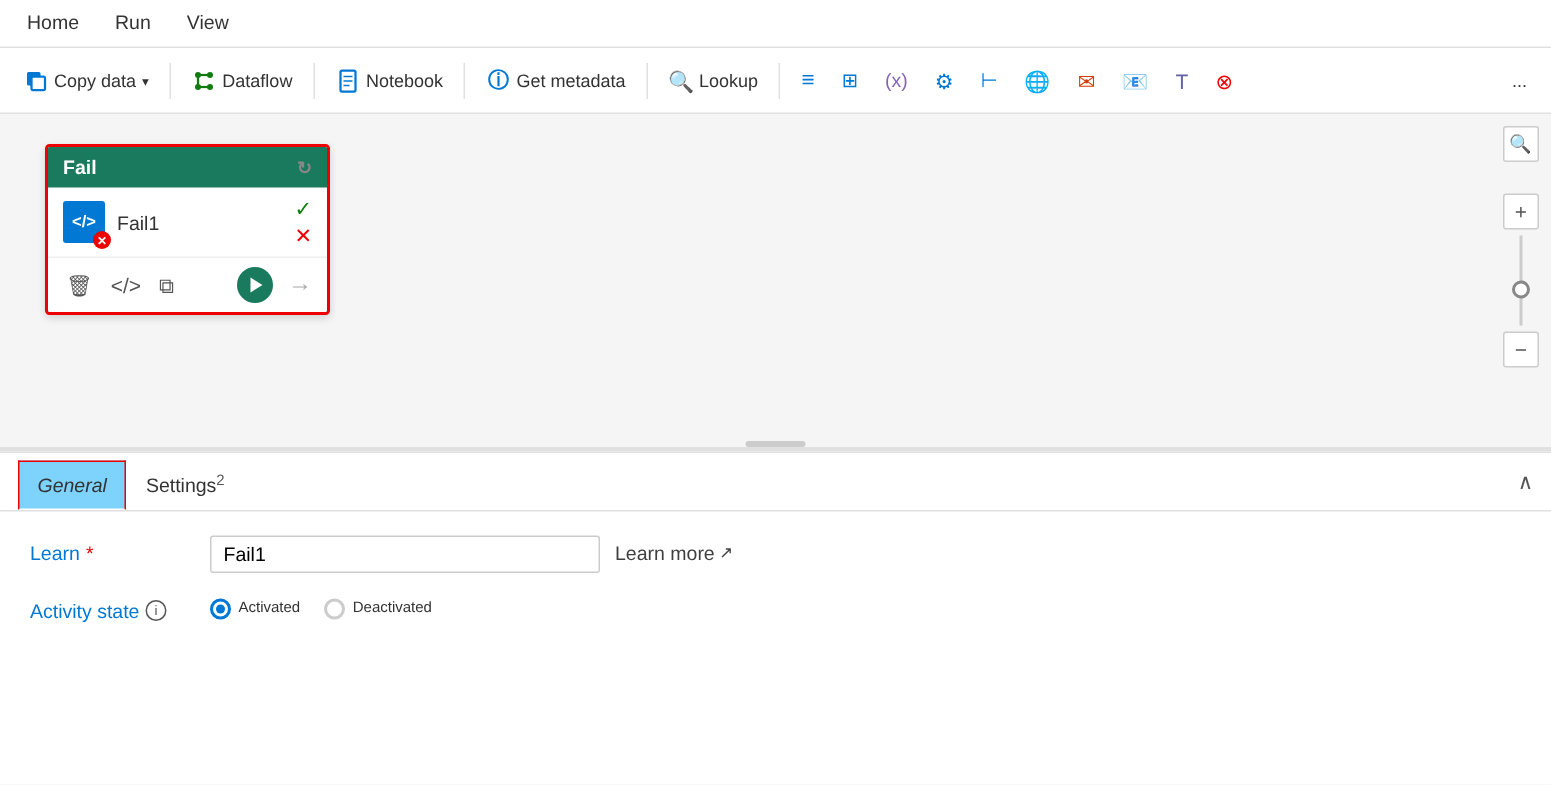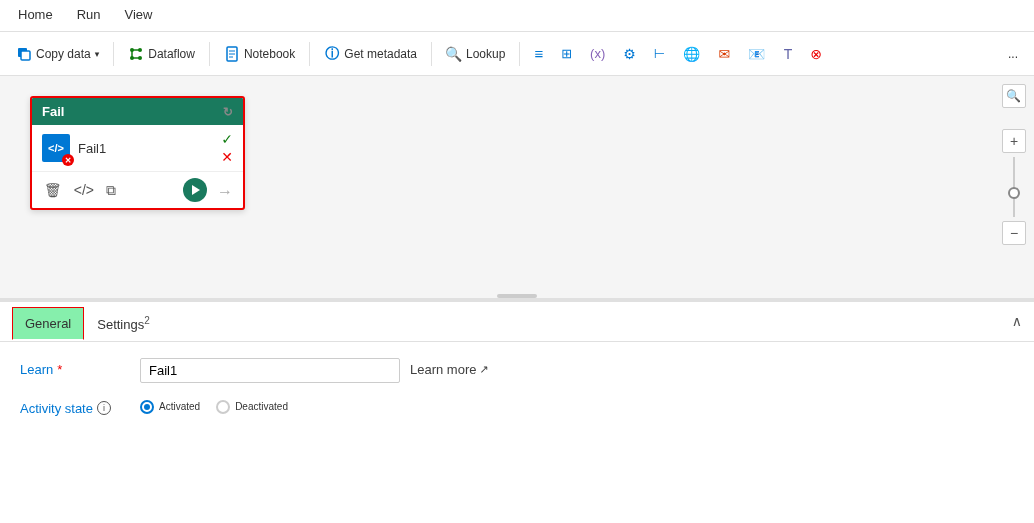--- a/index.html
+++ b/index.html
@@ -14,21 +14,21 @@
     .toolbar { background: #fff; border-bottom: 1px solid #e0e0e0; display: flex; align-items: center; padding: 4px 8px; gap: 2px; height: 44px; }
     .toolbar-btn { display: flex; align-items: center; gap: 4px; padding: 4px 8px; border: none; background: transparent; cursor: pointer; font-size: 12px; color: #333; border-radius: 2px; white-space: nowrap; }
     .toolbar-divider { width: 1px; height: 24px; background: #e0e0e0; margin: 0 4px; }
     .toolbar-icon { width: 16px; height: 16px; display: inline-flex; align-items: center; justify-content: center; font-size: 14px; }
     .more-btn { margin-left: auto; }
 
     
     .canvas-area { flex: 1; background: #f5f5f5; position: relative; overflow: hidden; min-height: 180px; max-height: 265px; }
 
     
-    .activity-card { position: absolute; top: 20px; left: 30px; width: 215px; border: 2px solid #e00; border-radius: 3px; background: #fff; box-shadow: 0 2px 6px rgba(0,0,0,0.15); }
+    .activity-card { position: absolute; top: 20px; left: 30px; width: 190px; border: 2px solid #e00; border-radius: 3px; background: #fff; box-shadow: 0 2px 6px rgba(0,0,0,0.15); }
     .card-header { background: #1a7a5e; color: #fff; padding: 6px 10px; font-size: 13px; font-weight: 600; display: flex; align-items: center; justify-content: space-between; border-radius: 1px 1px 0 0; }
     .card-body { padding: 6px 10px; display: flex; align-items: center; gap: 8px; border-bottom: 1px solid #eee; }
     .card-icon { width: 28px; height: 28px; background: #0078d4; display: flex; align-items: center; justify-content: center; border-radius: 2px; color: #fff; font-size: 11px; font-weight: bold; position: relative; }
     .card-icon .error-badge { position: absolute; bottom: -4px; right: -4px; width: 12px; height: 12px; background: #e00; border-radius: 50%; display: flex; align-items: center; justify-content: center; color: #fff; font-size: 8px; font-weight: bold; }
     .card-name { font-size: 13px; color: #333; flex: 1; }
     .card-status-icons { display: flex; flex-direction: column; gap: 2px; }
     .status-check { color: #107c10; font-size: 14px; }
     .status-x { color: #e00; font-size: 14px; }
     .card-actions { padding: 6px 10px; display: flex; align-items: center; gap: 8px; }
     .action-btn { background: none; border: none; cursor: pointer; color: #555; font-size: 14px; padding: 2px; }
@@ -40,21 +40,21 @@
     .zoom-btn { width: 24px; height: 24px; background: #fff; border: 1px solid #ccc; display: flex; align-items: center; justify-content: center; cursor: pointer; font-size: 14px; color: #555; border-radius: 2px; }
     .zoom-track { width: 2px; height: 60px; background: #ccc; margin: 4px auto; position: relative; }
     .zoom-thumb { position: absolute; left: 50%; transform: translateX(-50%); top: 30px; width: 12px; height: 12px; background: #fff; border: 2px solid #888; border-radius: 50%; cursor: pointer; }
     .search-btn { position: absolute; right: 8px; top: 8px; width: 24px; height: 24px; background: #fff; border: 1px solid #ccc; display: flex; align-items: center; justify-content: center; cursor: pointer; font-size: 13px; color: #555; border-radius: 2px; }
     .divider-h { height: 3px; background: #e0e0e0; }
 
     
     .bottom-panel { background: #fff; border-top: 1px solid #e0e0e0; padding: 0; flex: 1; }
     .panel-tabs { display: flex; align-items: center; border-bottom: 1px solid #e0e0e0; padding: 0 12px; position: relative; }
     .panel-tab { padding: 8px 12px; font-size: 13px; cursor: pointer; color: #333; border: 1px solid transparent; margin-top: 4px; position: relative; }
-    .panel-tab.active { border: 1px solid #e00; border-bottom: 1px solid #fff; background: #86efac; color: #333; margin-bottom: -1px; }
+    .panel-tab.active { border: 1px solid #e00; border-bottom: 1px solid #fff; background: #7dd3fc; color: #333; margin-bottom: -1px; font-style: italic; }
     .panel-tab .badge { font-size: 10px; color: #555; vertical-align: super; }
     .panel-collapse { position: absolute; right: 12px; top: 50%; transform: translateY(-50%); cursor: pointer; font-size: 14px; color: #555; }
 
     
     .form-area { padding: 16px 20px; }
     .form-row { display: flex; align-items: flex-start; margin-bottom: 14px; }
     .form-label { width: 120px; font-size: 13px; color: #0078d4; font-weight: 500; padding-top: 4px; flex-shrink: 0; display: flex; align-items: center; gap: 4px; }
     .form-label .required { color: #e00; }
     .form-control { border: 1px solid #ccc; padding: 4px 8px; font-size: 13px; border-radius: 2px; outline: none; }
     .name-input { width: 260px; }

